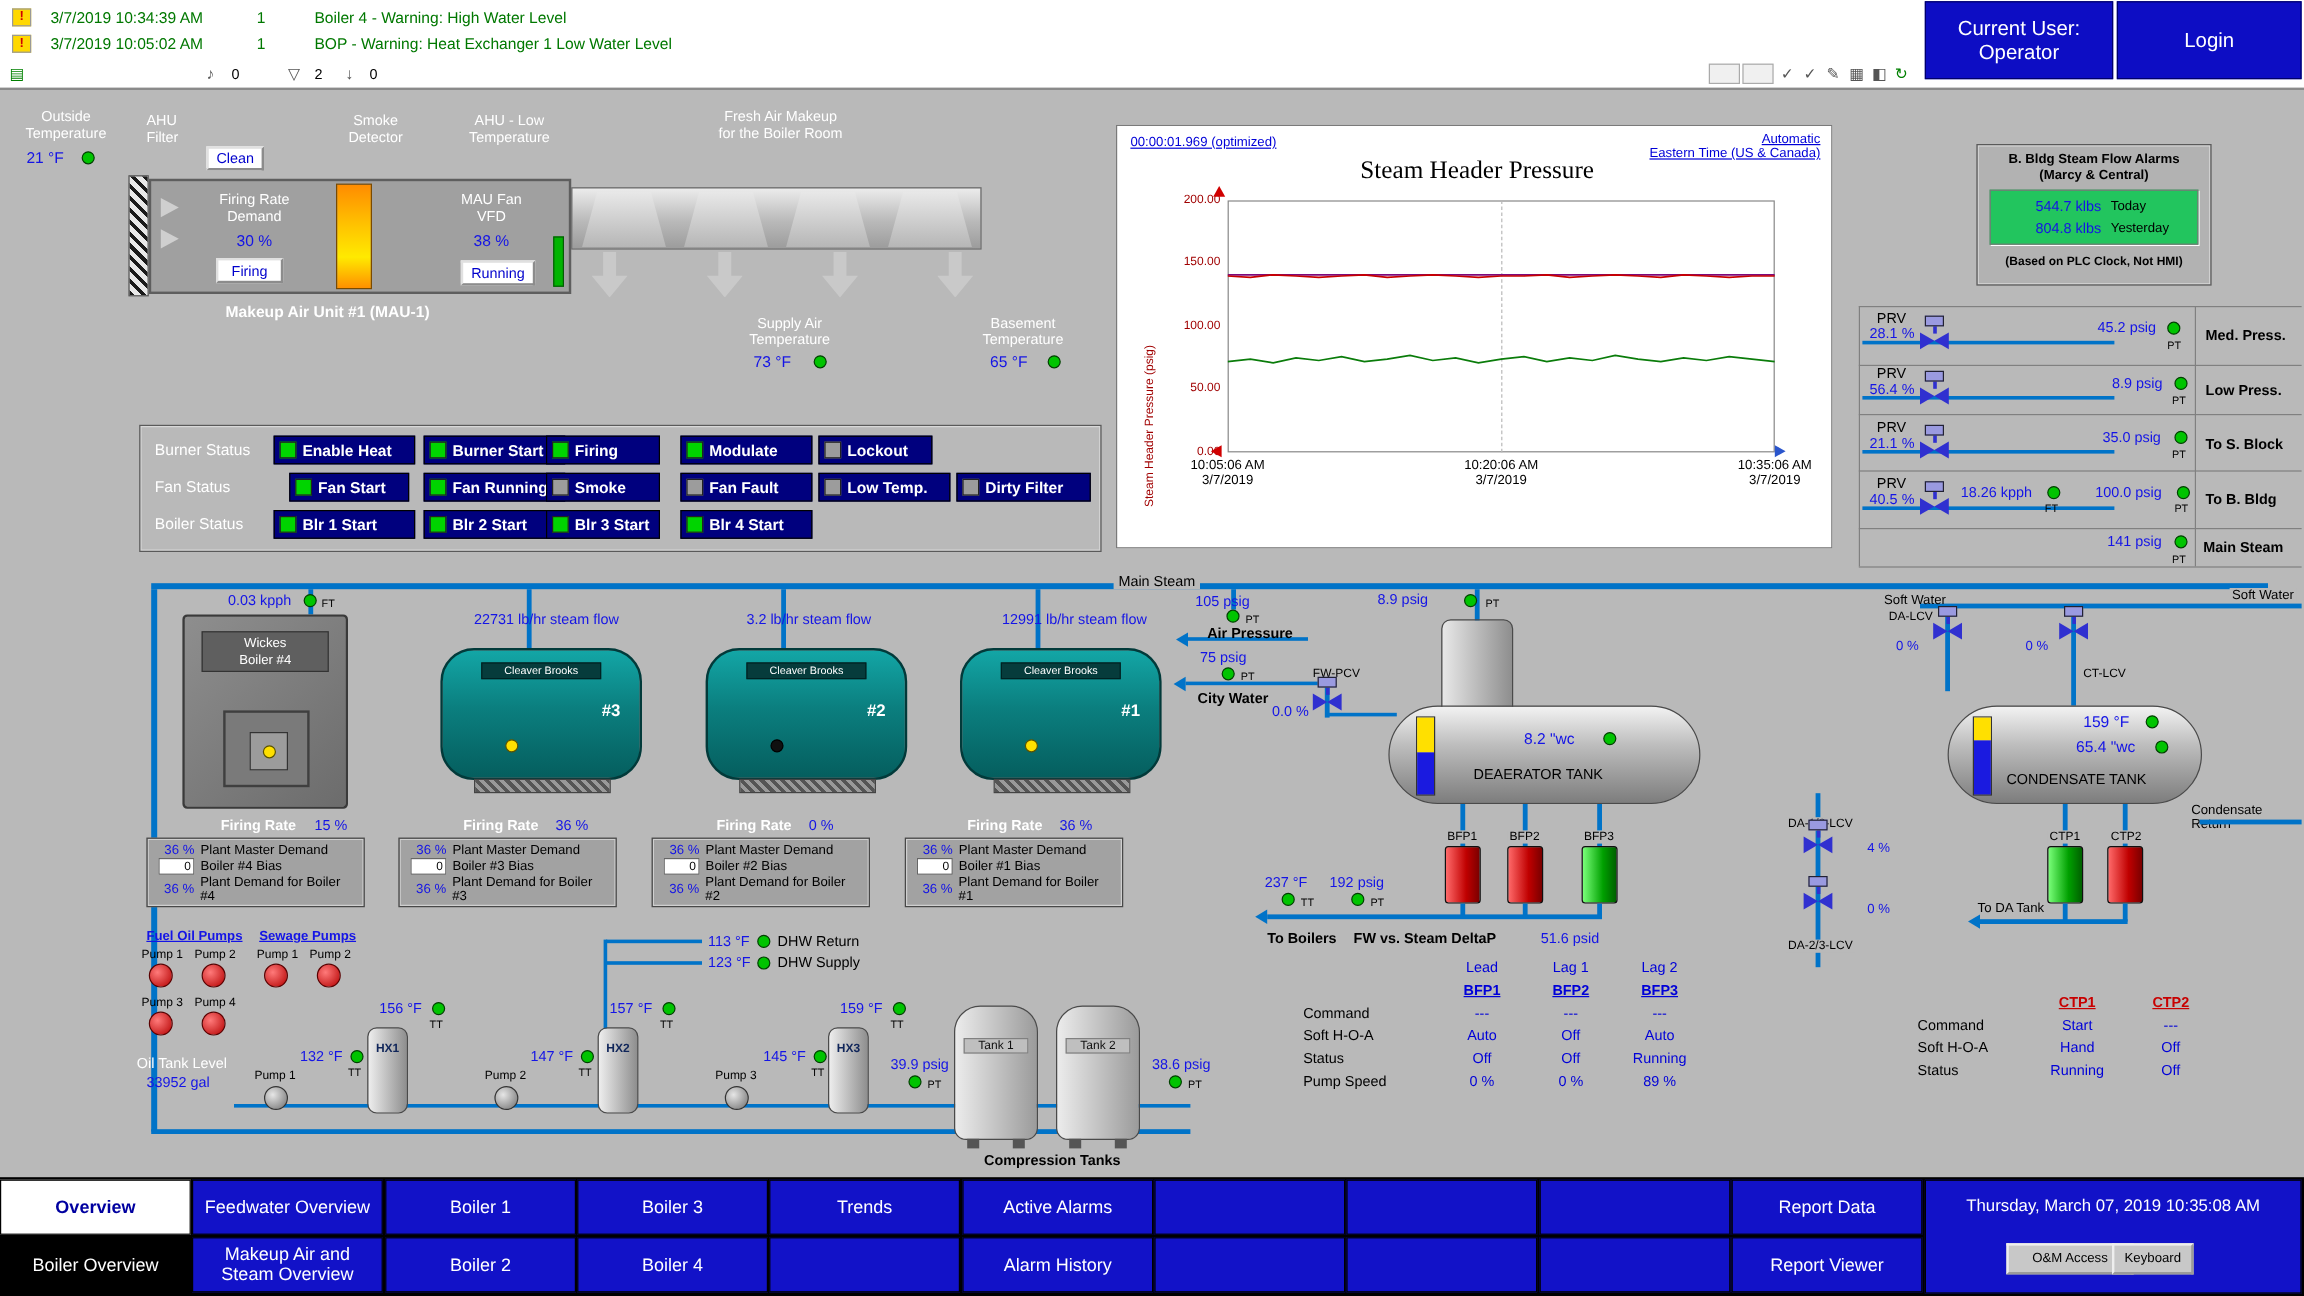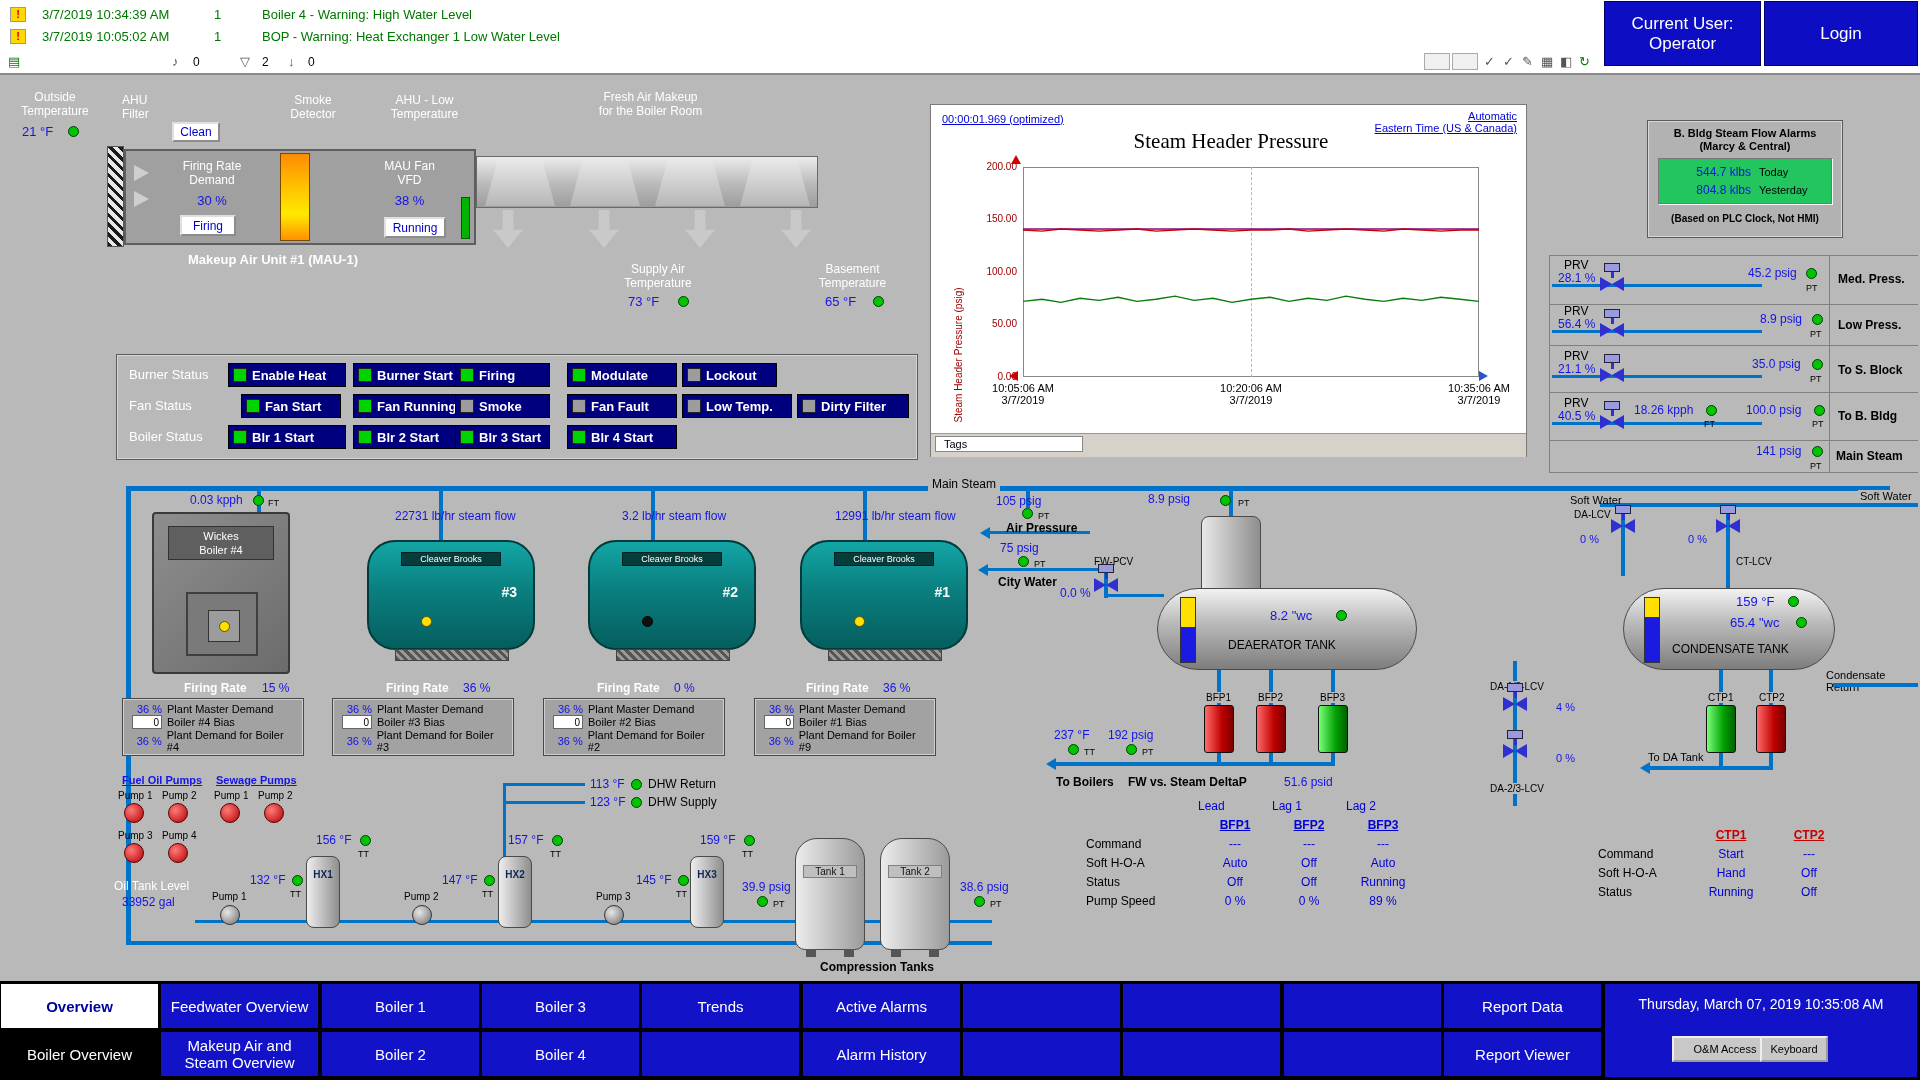--- a/index.html
+++ b/index.html
@@ -87,21 +87,21 @@
 .vpump.red{background:linear-gradient(90deg,#ff6a6a,#c00000 60%,#7a0000)}
 .vpump.green{background:linear-gradient(90deg,#7aff7a,#00a000 60%,#006000)}
 .cpump{position:absolute;width:20px;height:20px;border-radius:50%;border:1px solid #5a0000;background:radial-gradient(circle at 35% 35%,#ff7a7a,#b40000)}
 .gpump{position:absolute;width:20px;height:20px;border-radius:50%;border:1px solid #333;background:radial-gradient(circle at 35% 35%,#e6e6e6,#6f6f6f)}
 .hx{position:absolute;width:34px;height:72px;background:linear-gradient(90deg,#eee,#8e8e8e);border:1px solid #4a4a4a;border-radius:8px}
 .hxlbl{margin-top:12px;text-align:center;font-size:10px;font-weight:bold;color:#10265a}
 .ctank{position:absolute;top:838px;width:70px;height:112px;border-radius:22px 22px 10px 10px;background:linear-gradient(90deg,#ececec,#9b9b9b);border:1px solid #4a4a4a}
 .ctlbl{margin:26px auto 0;width:54px;background:#bfbfbf;border:1px solid #808080;text-align:center;font-size:10px;color:#111}
 .leg{position:absolute;bottom:-8px;width:10px;height:8px;background:#555}
 .gridt{display:grid;font-size:12px;line-height:19px}
-.th{color:#0000d8;}
+.th{color:#0000d8;text-align:center}
 .lnk{color:#0000d8;font-weight:bold;text-decoration:underline;text-align:center;cursor:pointer}
 .lnkr{color:#c80000;font-weight:bold;text-decoration:underline;text-align:center;cursor:pointer}
 .rl{color:#000}
 .cv{color:#0000d8;text-align:center}
 .hline{position:absolute;background:#808080;height:1px}
 .vline{position:absolute;background:#808080;width:1px}
 .nav-wrap{position:absolute;left:0;top:981px;width:1920px;height:99px;background:#000}
 .nav-btn{position:absolute;width:159px;height:46px;background:#1212c8;border:1px solid #000;color:#fff;font-size:15px;line-height:17px;display:flex;align-items:center;justify-content:center;text-align:center;padding:0 5px;cursor:pointer}
 .nav-btn.active{background:#fff;color:#0000a0;font-weight:bold}
 .nav-btn.dark{background:#000}
@@ -311,23 +311,20 @@
       <div>3/7/2019</div>
     </div>
     <div class="a ctr bk" style="left:275px;top:277px;width:90px">
       <div>10:20:06 AM</div>
       <div>3/7/2019</div>
     </div>
     <div class="a ctr bk" style="left:503px;top:277px;width:90px">
       <div>10:35:06 AM</div>
       <div>3/7/2019</div>
     </div>
-    <div class="tagsbar" style="left:0;top:328px;width:595px;height:24px">
-      <div class="tagtab" style="left:4px;top:2px;width:148px">Tags</div>
-    </div>
   </div>
 
   <div class="a panelbox" style="left:1647px;top:120px;width:196px;height:118px;background:#b2b2b2">
     <div class="a bk bd ctr" style="left:4px;top:6px;width:186px">B. Bldg Steam Flow Alarms</div>
     <div class="a bk bd ctr" style="left:4px;top:19px;width:186px">(Marcy &amp; Central)</div>
     <div class="a sunken" style="left:10px;top:37px;width:174px;height:46px;padding:4px 6px">
       <div style="display:flex;gap:8px;font-size:12px;line-height:18px">
         <span class="bv2 rtl" style="width:86px">544.7 klbs</span>
         <span class="bk" style="line-height:18px">Today</span>
       </div>
@@ -506,21 +503,21 @@
     <div class="drow">
         <span class="bv1 vcell">36 %</span>
         <span class="bk">Plant Master Demand</span>
       </div>
     <div class="drow">
         <input class="bias" style="margin-left: 4px;" value="0">
         <span class="bk">Boiler #1 Bias</span>
       </div>
     <div class="drow">
         <span class="bv1 vcell">36 %</span>
-        <span class="bk">Plant Demand for Boiler #9</span>
+        <span class="bk">Plant Demand for Boiler #1</span>
       </div>
   </div>
 
   <span class="a bv2" style="left:996px;top:494px">105 psig</span>
   <span class="a dot" style="left:1022px;top:508px"></span>
   <span class="a tag" style="left:1038px;top:511px">PT</span>
   <div class="pipe" style="left:990px;top:531px;width:100px;height:3px"></div>
   <div class="arrL" style="left:980px;top:527px"></div>
   <span class="a bk2 bd" style="left:1006px;top:521px">Air Pressure</span>
   <span class="a bv2" style="left:1148px;top:492px">8.9 psig</span>

